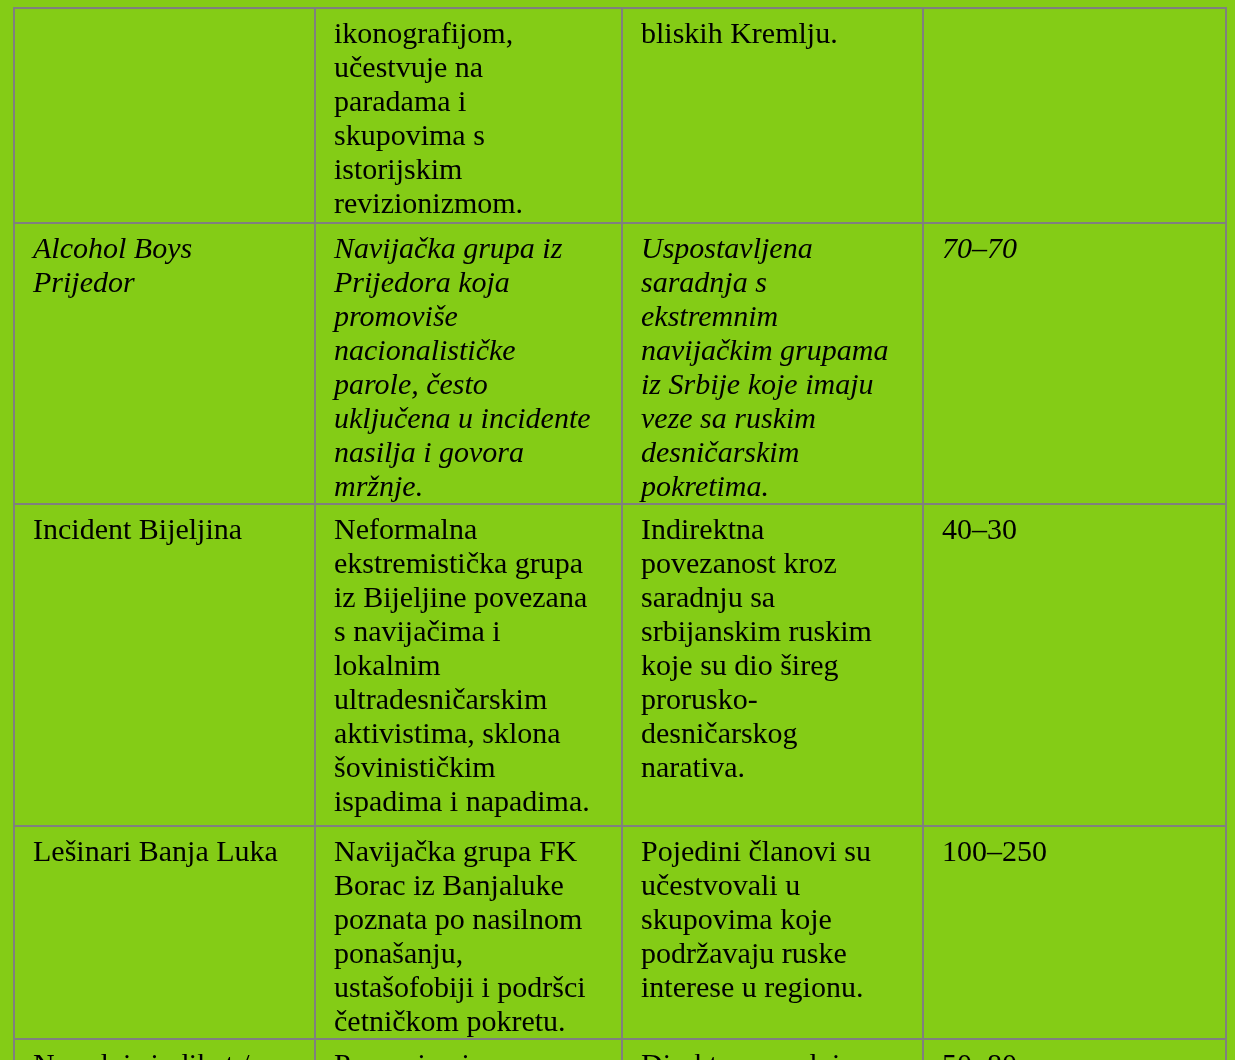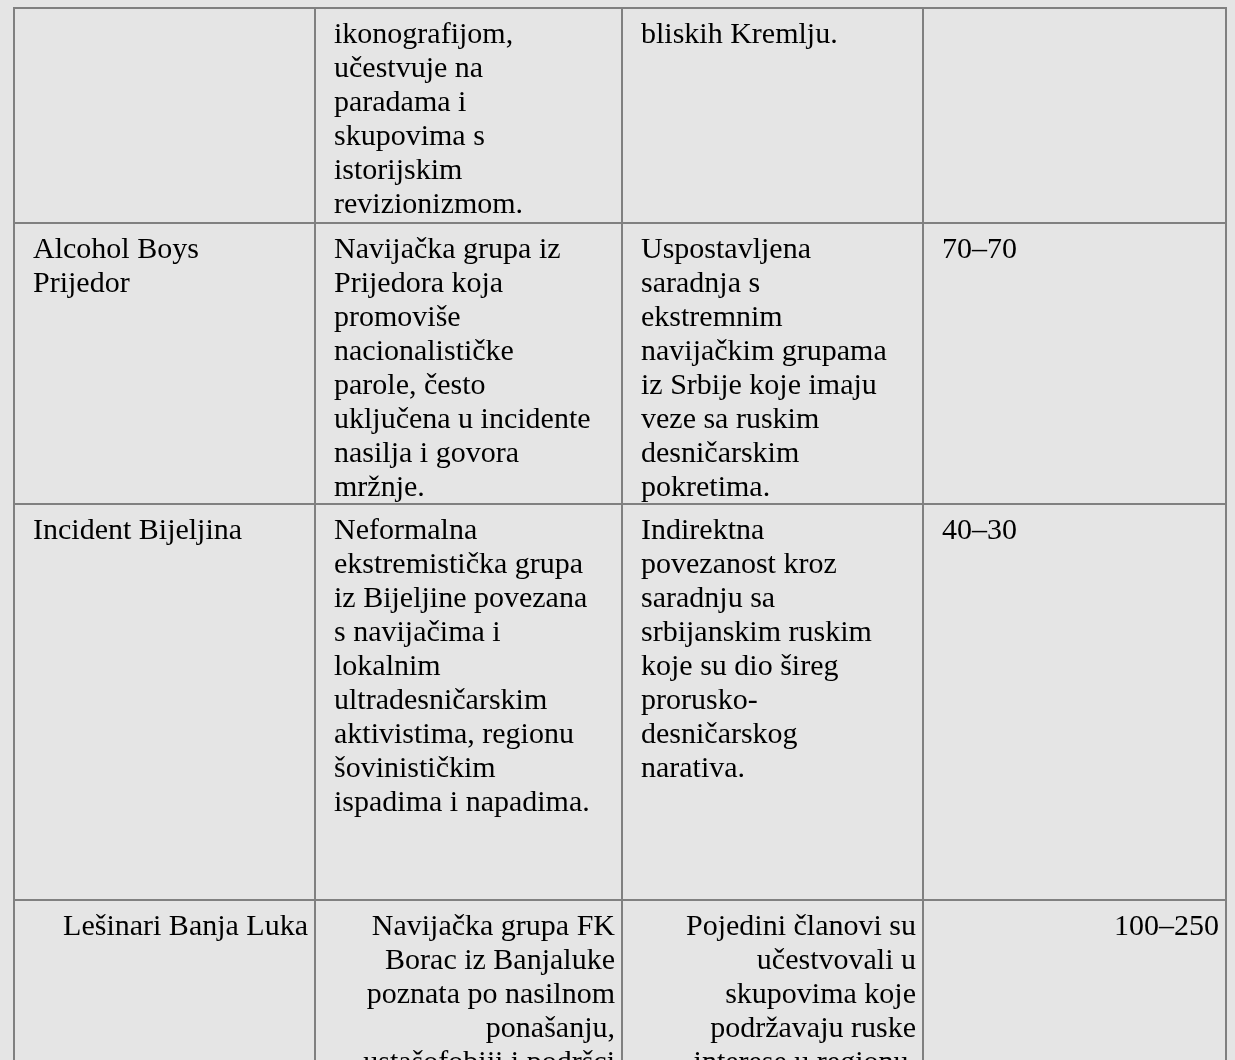--- a/index.html
+++ b/index.html
@@ -4,21 +4,21 @@
 <style>
   html, body {
     margin: 0;
     padding: 0;
     background: #ffffff;
   }
   .canvas {
     position: relative;
     width: 1235px;
     height: 1060px;
-    background: #e5e5e5;
+    background: #84cc16;
     overflow: hidden;
     font-family: "Liberation Serif", "DejaVu Serif", serif;
     color: #000000;
   }
   table.doc-table {
     position: absolute;
     left: 13px;
     top: 7px;
     border-collapse: collapse;
     table-layout: fixed;
@@ -26,23 +26,23 @@
   table.doc-table td {
     border: 2px solid #808080;
     vertical-align: top;
     padding: 7px 6px 0 18px;
     font-size: 30px;
     line-height: 34px;
     white-space: pre;
     overflow: hidden;
   }
   tr.r0 { height: 215px; }
-  tr.r1 { height: 208px; }
-  tr.r2 { height: 396px; }
-  tr.r3 { height: 213px; text-align: right; }
+  tr.r1 { height: 208px; font-style: italic; }
+  tr.r2 { height: 322px; }
+  tr.r3 { height: 213px; }
   tr.r4 { height: 170px; }
 </style>
 </head>
 <body>
 
 <div class="canvas">
   <table class="doc-table">
     <colgroup>
       <col style="width:301px">
       <col style="width:307px">
@@ -83,21 +83,21 @@
         <td>70–70</td>
       </tr>
       <tr class="r2">
         <td>Incident Bijeljina</td>
         <td>Neformalna
 ekstremistička grupa
 iz Bijeljine povezana
 s navijačima i
 lokalnim
 ultradesničarskim
-aktivistima, regionu
+aktivistima, sklona
 šovinističkim
 ispadima i napadima.</td>
         <td>Indirektna
 povezanost kroz
 saradnju sa
 srbijanskim ruskim
 koje su dio šireg
 prorusko-
 desničarskog
 narativa.</td>

